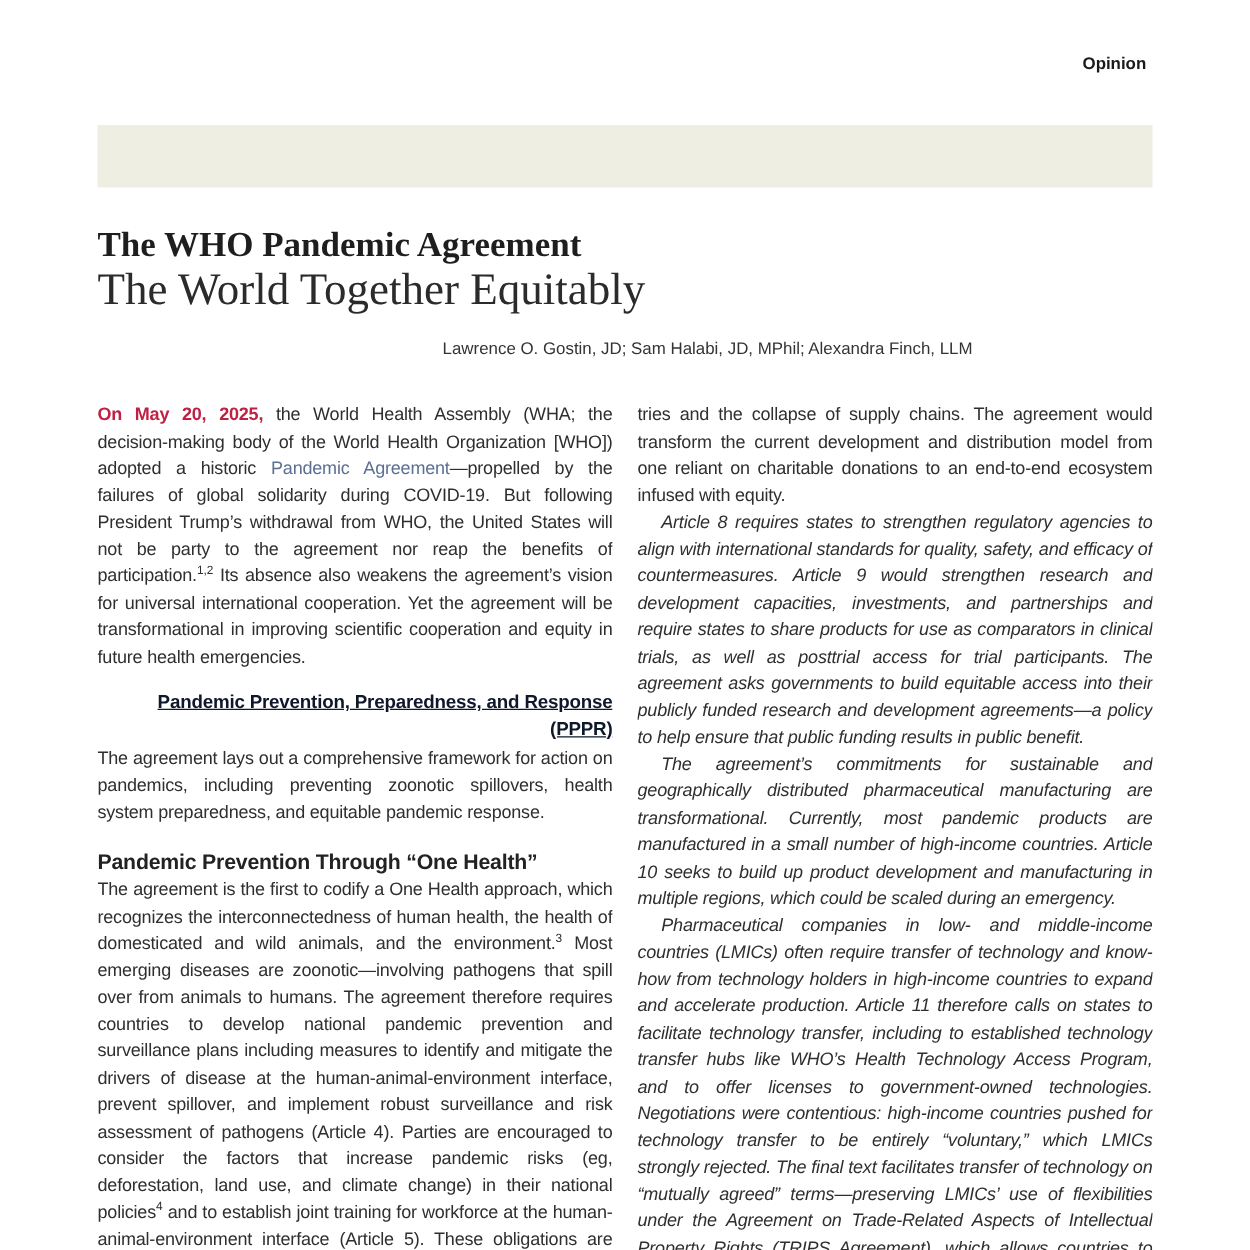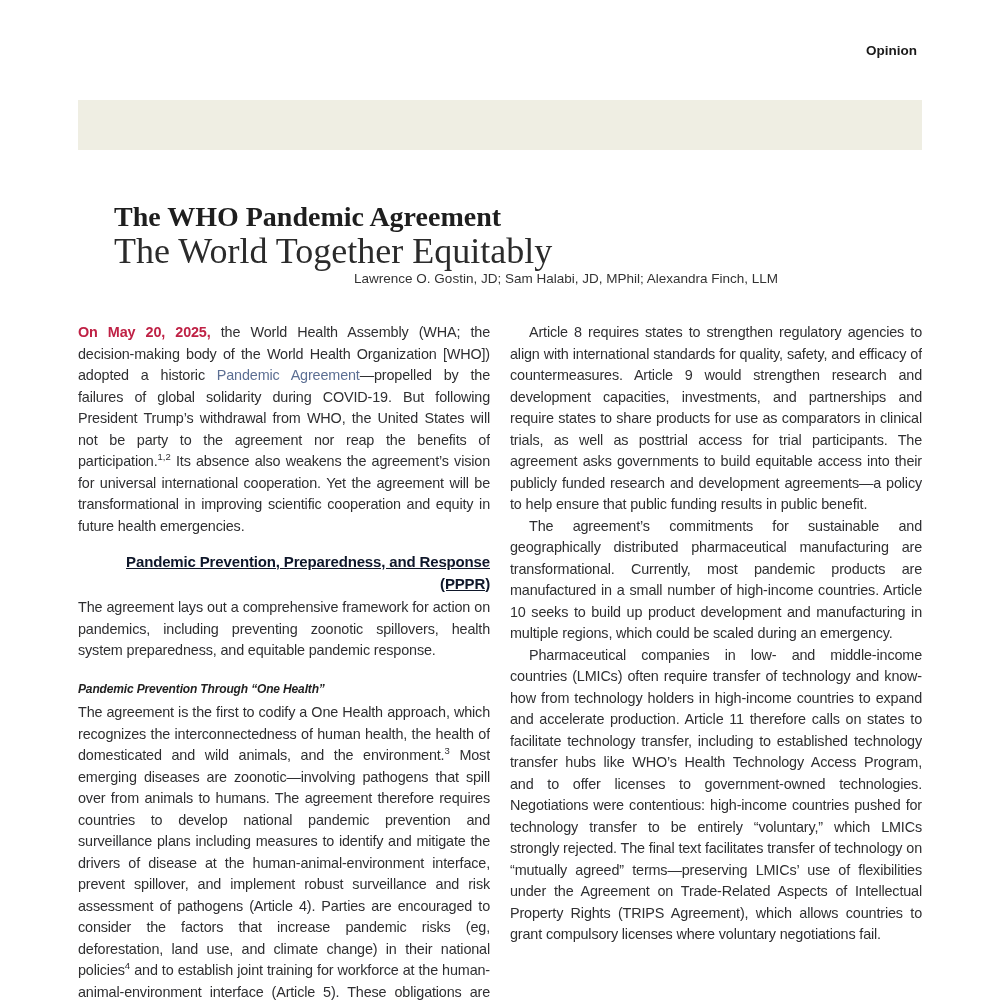--- a/index.html
+++ b/index.html
@@ -20,22 +20,22 @@
   .kicker-tab {
     position:absolute; top:100px; left:78px; width:123px; height:55px;
     background:#d0213f; border-left:6px solid #a11d37;
     display:flex; align-items:center; padding-left:15px;
   }
   .kicker-tab .kicker-text {
     color:#ffffff; font-size:13px; font-weight:bold; letter-spacing:0.6px;
   }
 
   .title-block {
-    position:absolute; top:200px; left:78px; width:700px;
-    font-family:"Liberation Serif", serif; color:#1e1e1e;margin-left:36px;
+    position:absolute; top:180px; left:78px; width:700px;
+    font-family:"Liberation Serif", serif; color:#1e1e1e;
   }
   .title-line1 { font-size:28px; font-weight:600; line-height:34px; }
   .title-line2 { font-size:36px; font-weight:400; line-height:34px; color:#2b2b2b; }
 
   .authors-line {
     position:absolute; top:271px; left:78px; width:700px;
     font-size:13.5px; color:#333333;text-align:right;
   }
 
   .columns {
@@ -44,35 +44,34 @@
   }
   .col { position:absolute; top:0; width:412px; height:678px; overflow:hidden; }
   .col-left  { left:0; }
   .col-right { left:432px; }
 
   .body-text p, .body-text h3, .body-text h4 {
     font-size:14.4px; line-height:21.5px; text-align:justify;
     letter-spacing:-0.15px; color:#2f2f31;
   }
   .body-text p { margin:0; }
-  .indent { text-indent:19px; }
+  .indent { text-indent:19px;font-style:italic; }
 
   .lead-in { font-weight:bold; color:#bf2145; }
   .inline-link { color:#5c6f93; text-decoration:none; }
   sup.ref { font-size:9.5px; line-height:0; letter-spacing:0; vertical-align:super; }
 
   h3.section-heading {
     margin:14px 0 3px 0; font-size:15px; font-weight:bold; color:#0f172a;
     text-align:right;
     text-decoration:underline;
   }
   h4.sub-heading {
-    margin:17px 0 2px 0; font-size:12px; font-weight:bold; color:#222222;
+    margin:17px 0 2px 0; font-size:17px; font-weight:bold; color:#222222;
     text-align:left;
-    font-style:italic;
   }
 </style>
 </head>
 <body>
 
 <div class="page">
 
   <div class="opinion-label">Opinion</div>
 
   <div class="banner-bar"></div>
@@ -91,19 +90,20 @@
 
       <h3 class="section-heading">Pandemic Prevention, Preparedness, and Response (PPPR)</h3>
       <p>The agreement lays out a comprehensive framework for action on pandemics, including preventing zoonotic spillovers, health system preparedness, and equitable pandemic response.</p>
 
       <h4 class="sub-heading">Pandemic Prevention Through “One Health”</h4>
       <p><span>The agreement is the first to codify a One Health approach, which recognizes the interconnectedness of human health, the health of domesticated and wild animals, and the environment.</span><sup class="ref">3</sup><span> Most emerging diseases are zoonotic—involving pathogens that spill over from animals to humans. The agreement therefore requires countries to develop national pandemic prevention and surveillance plans including measures to identify and mitigate the drivers of disease at the human-animal-environment interface, prevent spillover, and implement robust surveillance and risk assessment of pathogens (Article 4). Parties are encouraged to consider the factors that increase pandemic risks (eg, deforestation, land use, and climate change) in their national policies</span><sup class="ref">4</sup><span> and to establish joint training for workforce at the human-animal-environment interface (Article 5). These obligations are designed to minimize the risks of pandemics by preventing them at their source.</span></p>
 
     </div>
 
     <div class="col col-right">
+      <p>tries and the collapse of supply chains. The agreement would transform the current development and distribution model from one reliant on charitable donations to an end-to-end ecosystem infused with equity.</p>
       <p class="indent">Article 8 requires states to strengthen regulatory agencies to align with international standards for quality, safety, and efficacy of countermeasures. Article 9 would strengthen research and development capacities, investments, and partnerships and require states to share products for use as comparators in clinical trials, as well as posttrial access for trial participants. The agreement asks governments to build equitable access into their publicly funded research and development agreements—a policy to help ensure that public funding results in public benefit.</p>
       <p class="indent">The agreement’s commitments for sustainable and geographically distributed pharmaceutical manufacturing are transformational. Currently, most pandemic products are manufactured in a small number of high-income countries. Article 10 seeks to build up product development and manufacturing in multiple regions, which could be scaled during an emergency.</p>
       <p class="indent">Pharmaceutical companies in low- and middle-income countries (LMICs) often require transfer of technology and know-how from technology holders in high-income countries to expand and accelerate production. Article 11 therefore calls on states to facilitate technology transfer, including to established technology transfer hubs like WHO’s Health Technology Access Program, and to offer licenses to government-owned technologies. Negotiations were contentious: high-income countries pushed for technology transfer to be entirely “voluntary,” which LMICs strongly rejected. The final text facilitates transfer of technology on “mutually agreed” terms—preserving LMICs’ use of flexibilities under the Agreement on Trade-Related Aspects of Intellectual Property Rights (TRIPS Agreement), which allows countries to grant compulsory licenses where voluntary negotiations fail.</p>
     </div>
 
   </div>
 </div>
 
 </body></html>

